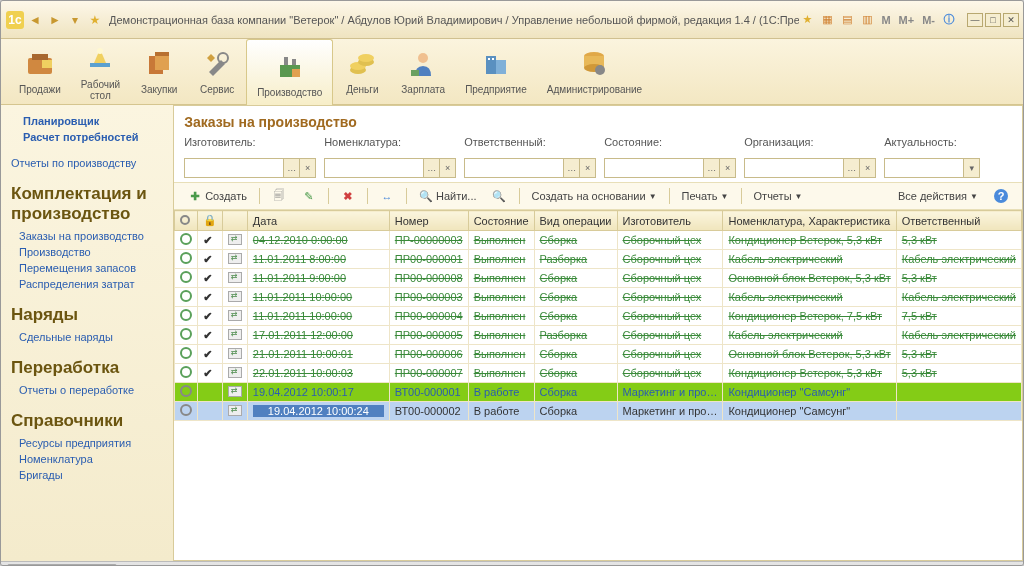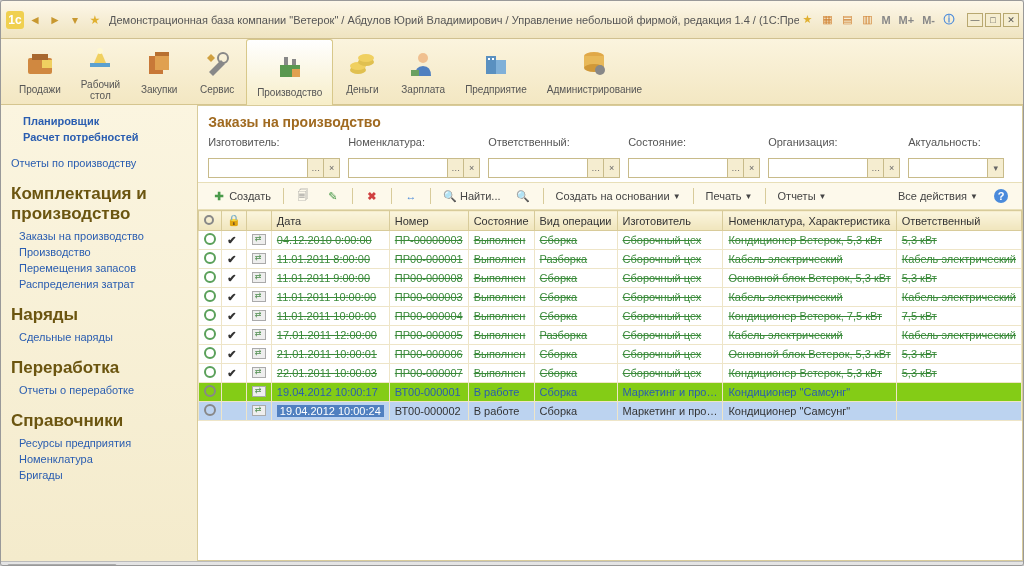--- a/index.html
+++ b/index.html
@@ -53,21 +53,21 @@
 
 
 .tablewrap { flex: 1; overflow: auto; background: #fff; }
 table { border-collapse: collapse; width: 100%; }
 thead th { background: linear-gradient(to bottom, #fbf5de, #f0e5bc); border: 1px solid #d8cb9a; padding: 3px 5px; text-align: left; font-weight: normal; color: #333; font-size: 11px; white-space: nowrap; position: sticky; top: 0; }
 tbody td { border: 1px solid #eee5c8; padding: 2px 5px; font-size: 11px; white-space: nowrap; color: #2a5db0; }
 tbody tr.done td { color: #3a8a3a; text-decoration: line-through; }
 tbody tr.done td.nostrike { text-decoration: none; }
 tbody tr.working td { color: #333; background: #84cc16; }
 tbody tr.selected td { background: #bcd3f0; color: #333; }
-tbody tr.selected td .date-sel { background: #5080c0; color: #fff; padding: 0 3px; }
+tbody tr.selected td .date-sel { background: #5080c0; color: #fff; padding: 0 15px; }
 .statcircle { display: inline-block; width: 12px; height: 12px; border-radius: 50%; border: 2px solid #5aa05a; }
 .statcircle.open { border-color: #888; }
 .check { color: #333; font-weight: bold; }
 .docico { display: inline-block; width: 14px; height: 11px; background: #eee; border: 1px solid #aaa; position: relative; }
 .docico::after { content: "⇄"; position: absolute; font-size: 8px; color: #4a8a4a; left: 2px; top: -1px; }
 tbody tr:not(.done):not(.selected) td { color: #2a5db0; }
 tbody tr.working td a, tbody tr.working td { color: #333; }
 
 
 .statusbar { height: 22px; background: linear-gradient(to bottom, #e5e5e5, #d5d5d5); border-top: 1px solid #bbb; display: flex; align-items: center; padding: 0 6px; }

